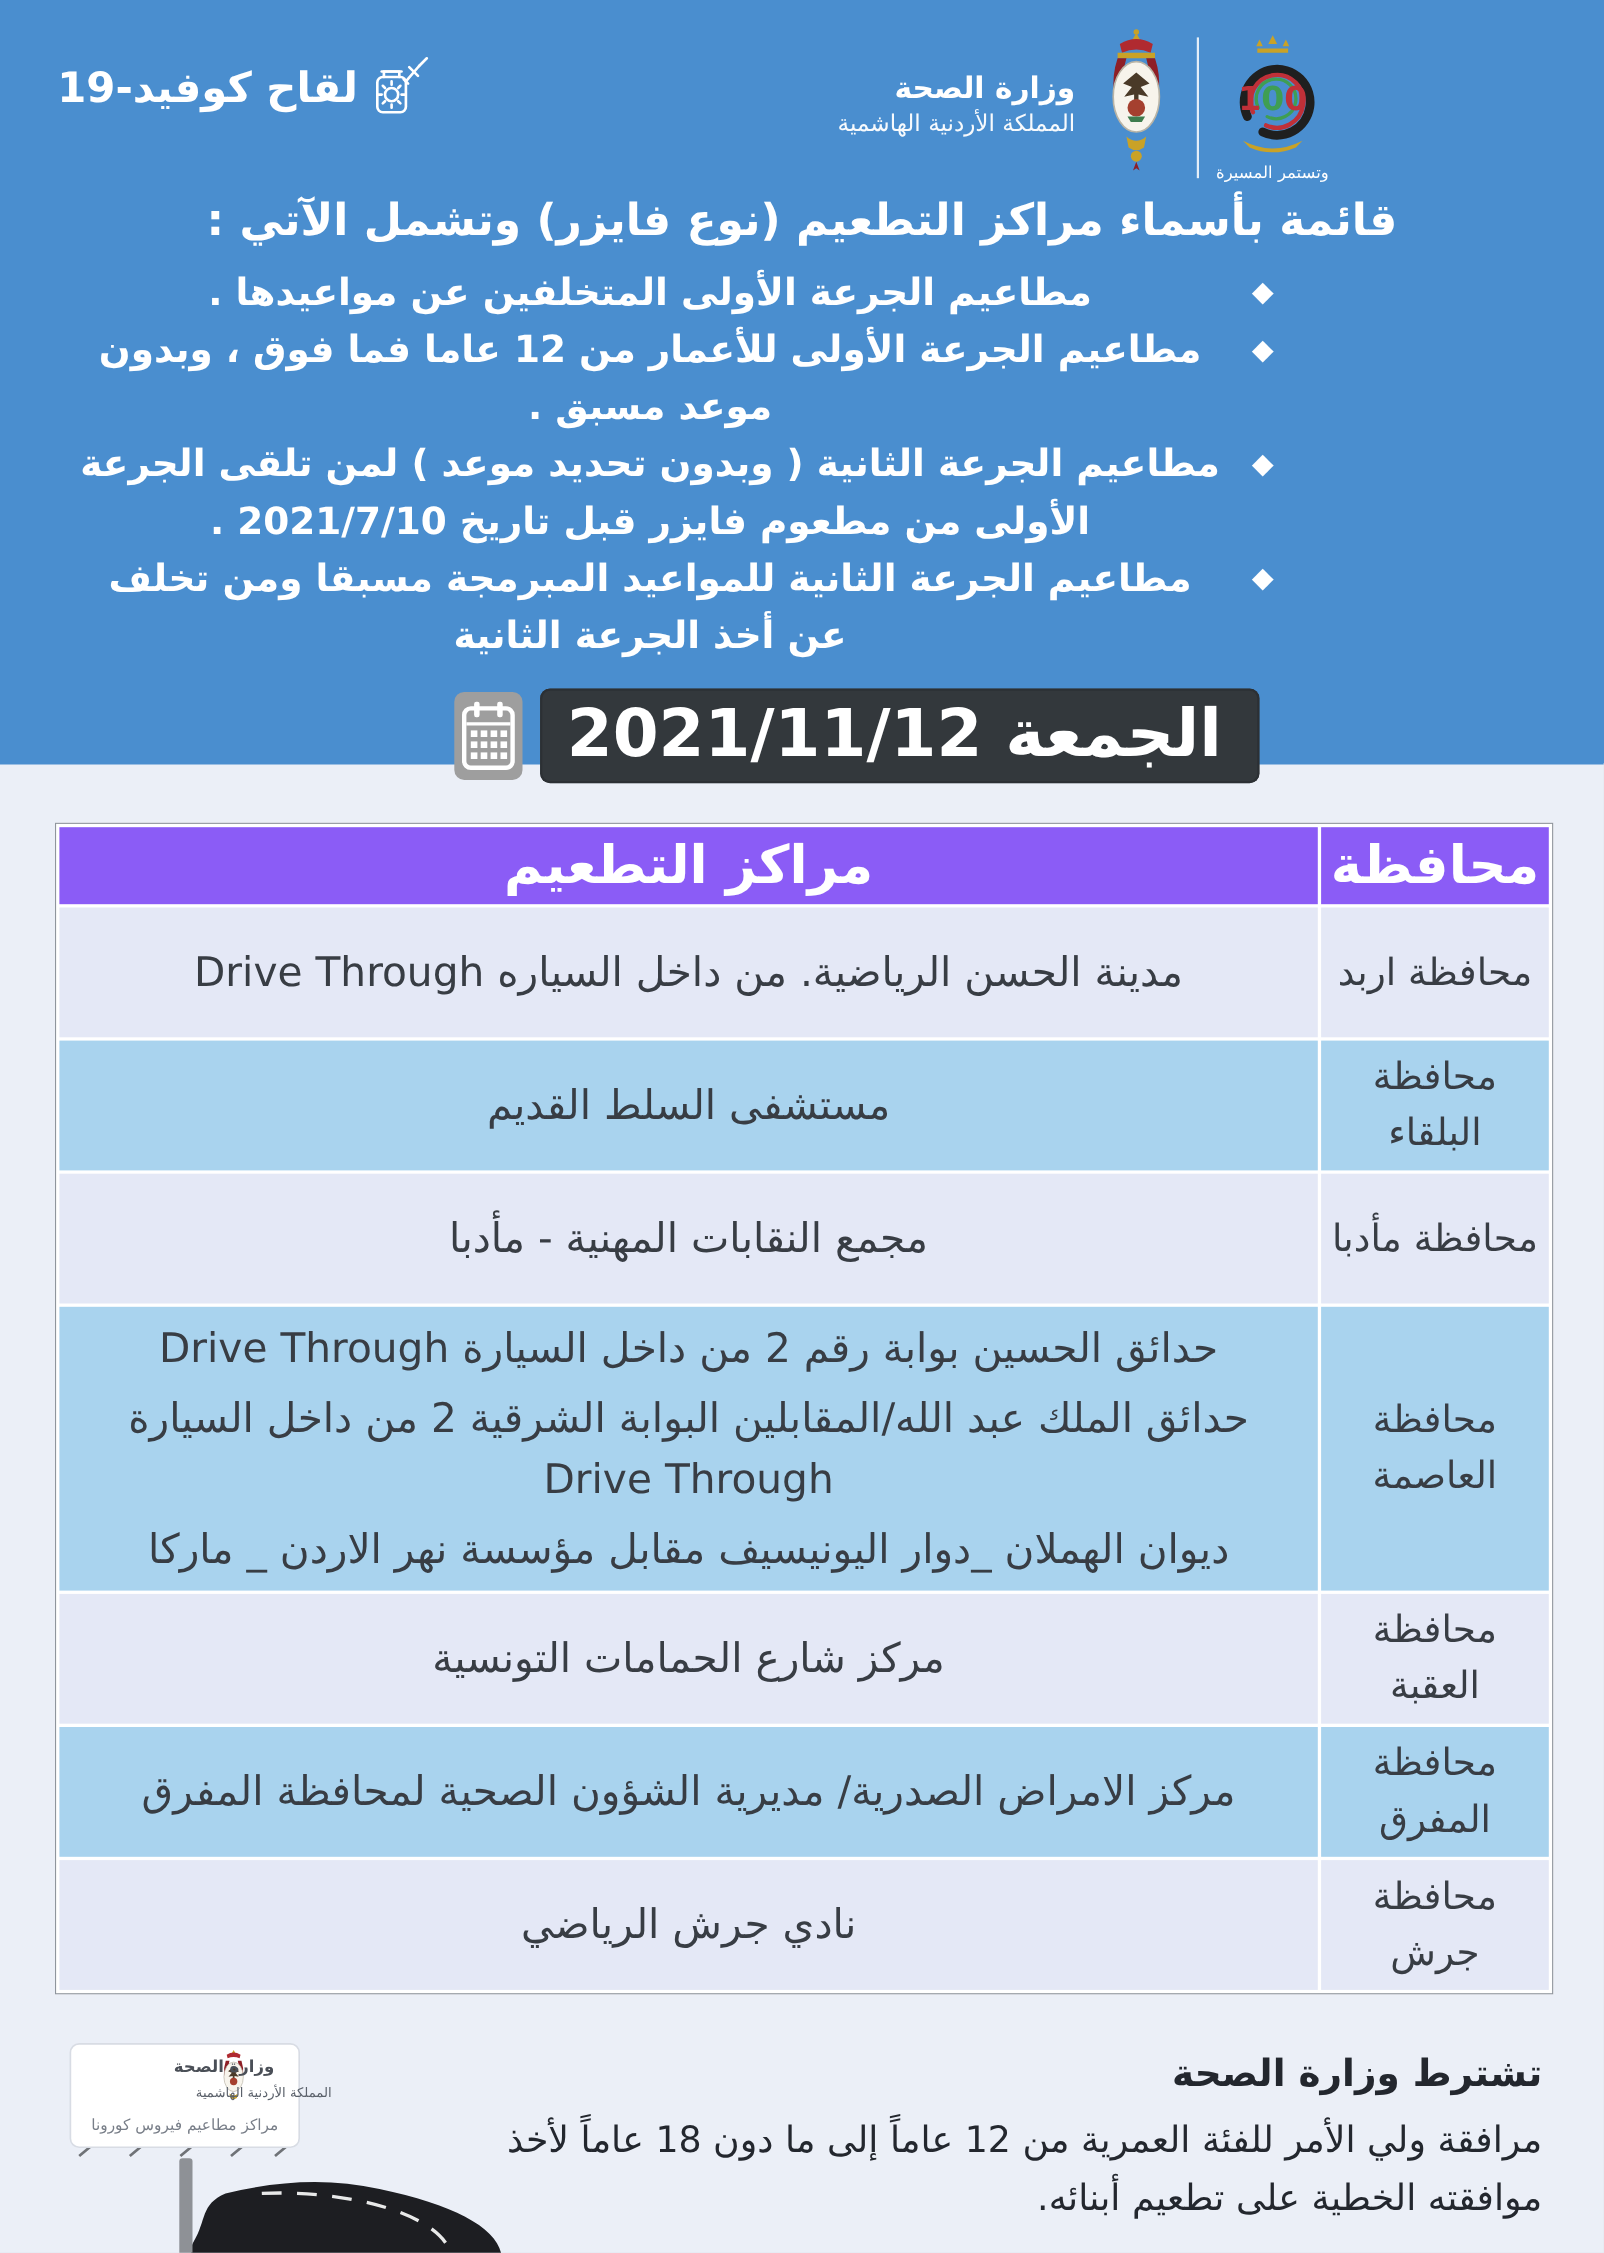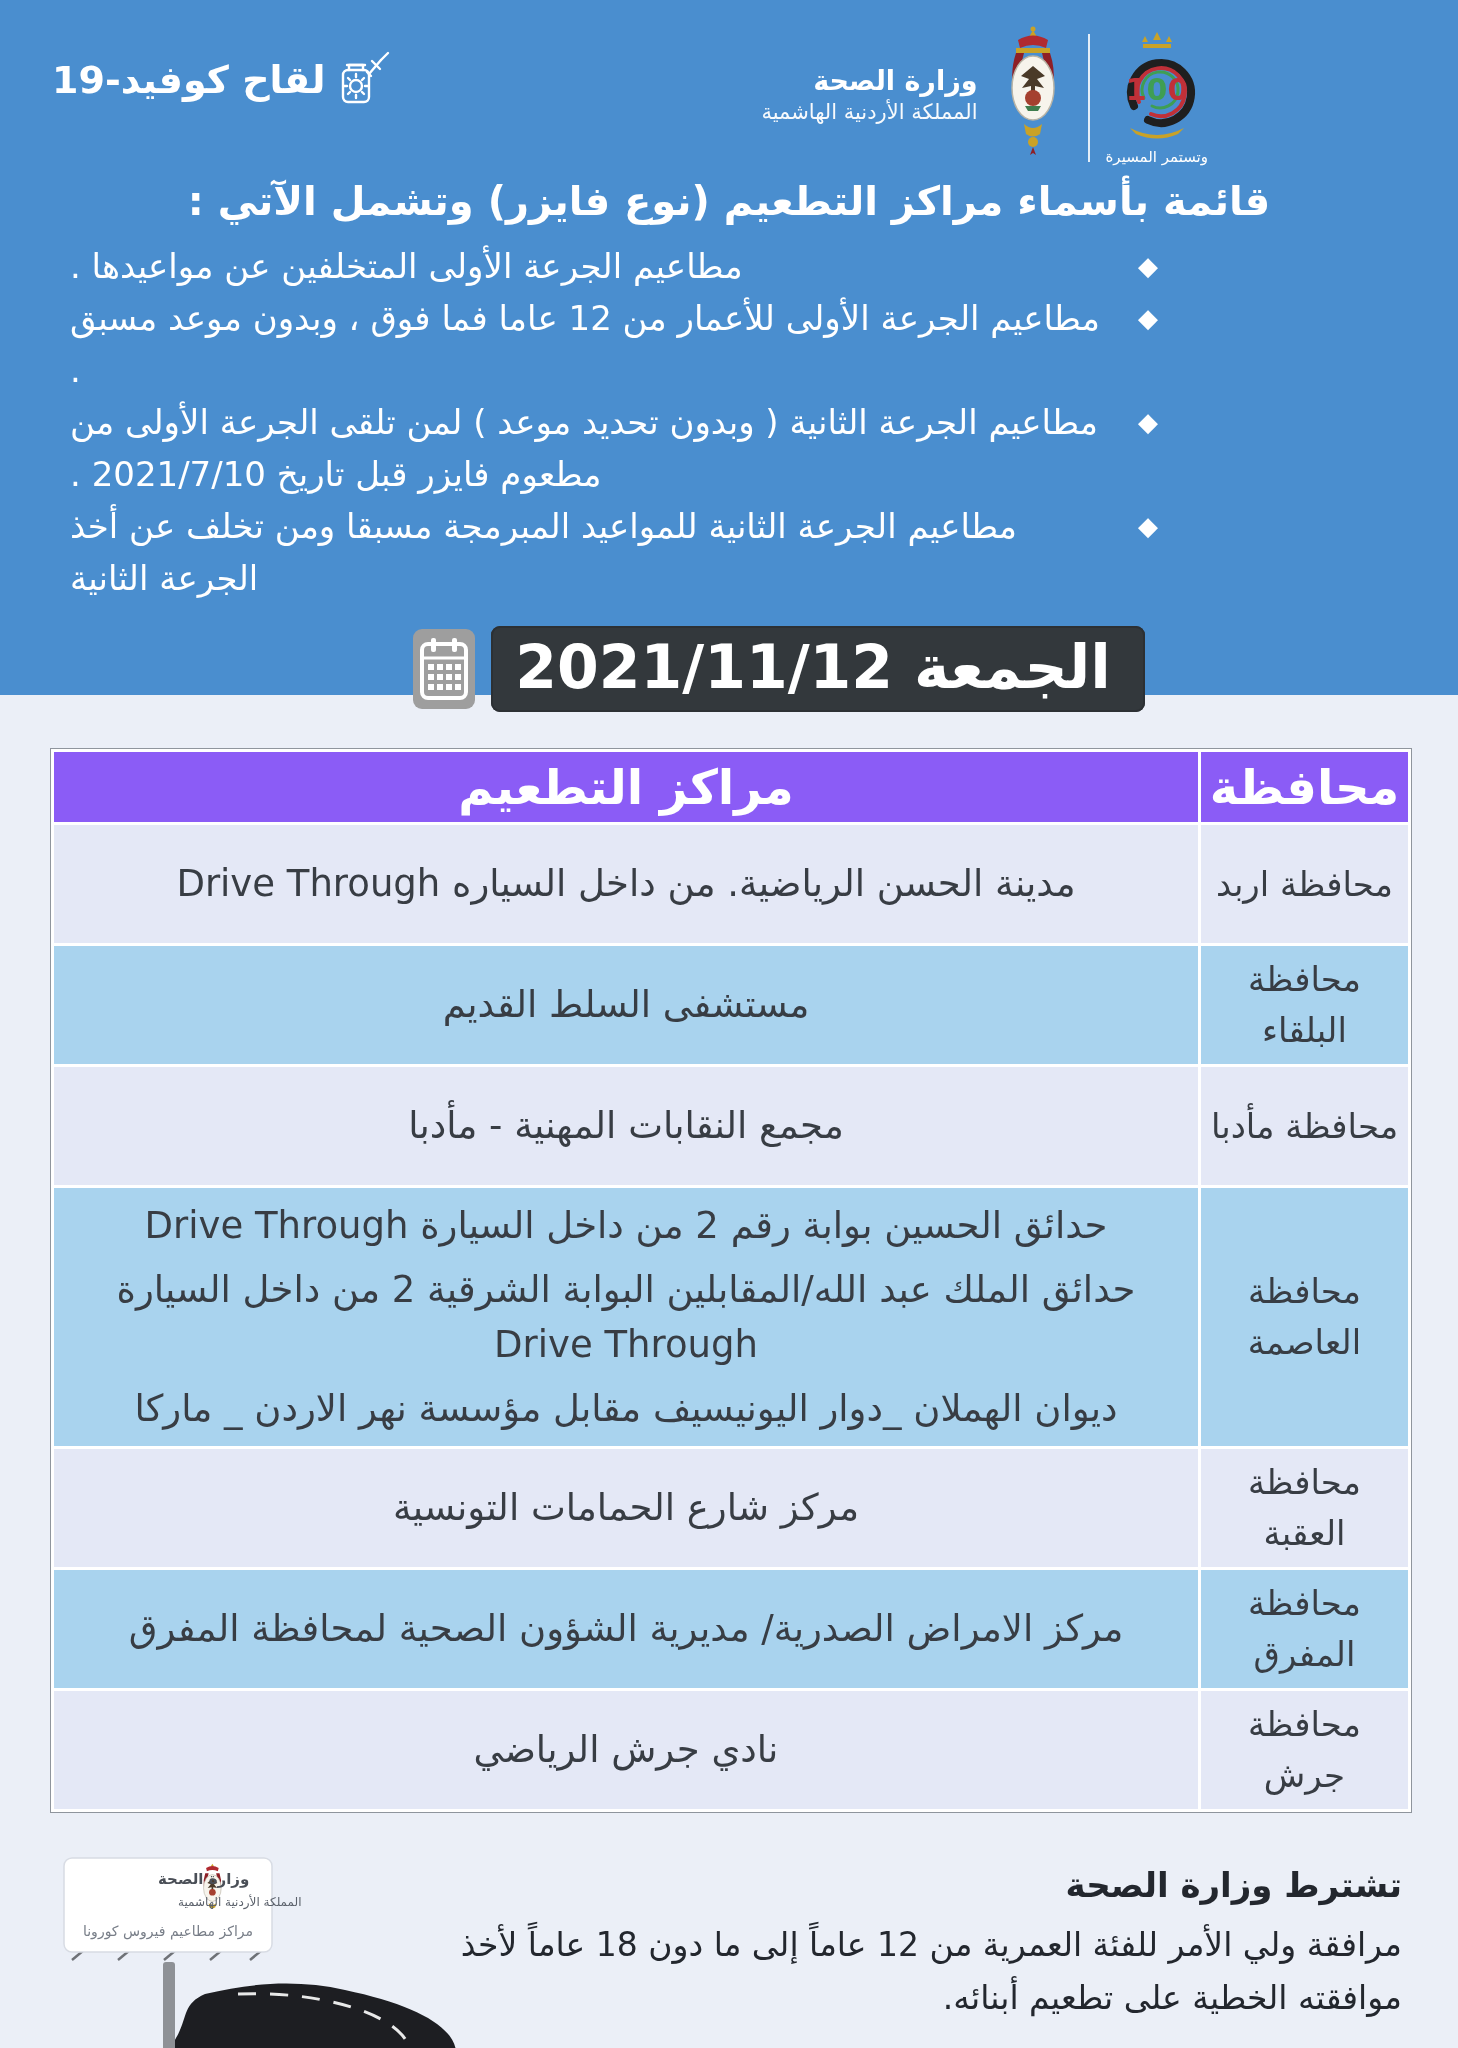--- a/index.html
+++ b/index.html
@@ -14,21 +14,21 @@
   .ministry-text{text-align:right;margin-top:38px;}
   .ministry-name{font-size:27px;font-weight:bold;line-height:1.25;}
   .ministry-kingdom{font-size:21px;font-weight:normal;opacity:.96;line-height:1.4;}
   .brand-divider{width:2px;height:128px;background:#ffffff;opacity:.85;margin-top:8px;}
   .centennial{display:flex;flex-direction:column;align-items:center;margin-top:2px;}
   .centennial-caption{font-size:15px;margin-top:2px;white-space:nowrap;}
 
   .hero-title{padding-top:178px;text-align:center;font-size:40px;font-weight:bold;}
 
   .hero-bullets{list-style:none;margin:16px 0 0 0;padding:0 46px 0 0;margin-right:300px;margin-left:70px;}
-  .hero-bullets li{position:relative;font-size:34px;font-weight:normal;line-height:52px;text-align:left;}
+  .hero-bullets li{position:relative;font-size:34px;font-weight:bold;line-height:52px;text-align:center;}
   .hero-bullets li::before{content:"◆";position:absolute;right:-46px;top:0;font-size:26px;line-height:52px;}
 
   .date-row{display:flex;align-items:center;justify-content:center;gap:16px;margin-top:22px;transform:translateX(50px);}
   .date-banner{background:#33383c;border-radius:9px;padding:6px 34px 10px 24px;font-size:60px;font-weight:bold;color:#fff;box-shadow:0 0 0 2px #2c3034 inset;}
   .calendar-chip{width:62px;height:80px;background:#9e9e9e;border-radius:9px;display:flex;align-items:center;justify-content:center;}
 
   
   .table-wrap{margin:53px 46px 0 50px;}
   table.centers{width:100%;border-collapse:separate;border-spacing:3px;background:#ffffff;border:1px solid #8f959d;}
   th,td{text-align:center;vertical-align:middle;}

